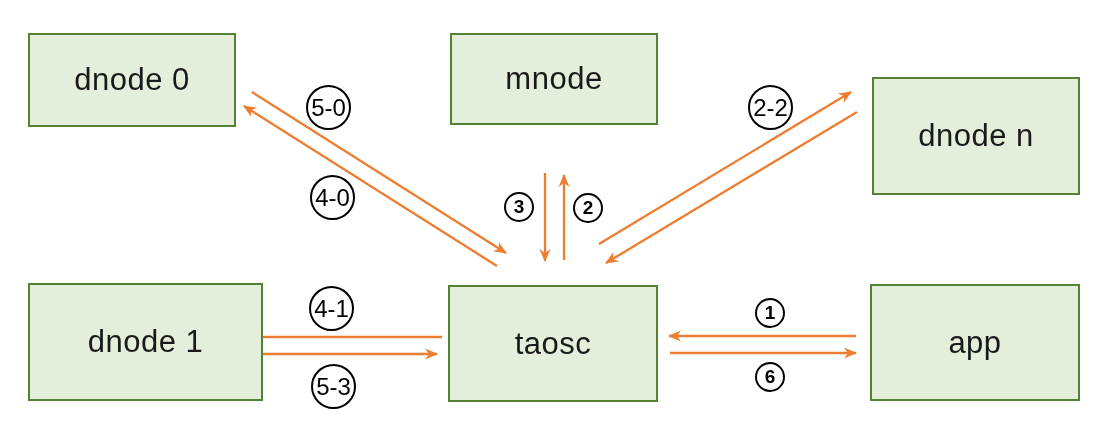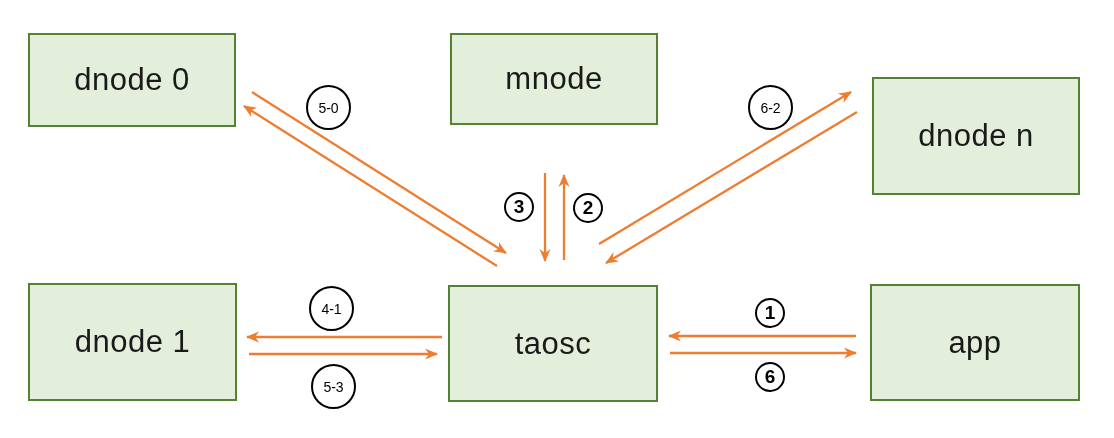--- a/index.html
+++ b/index.html
@@ -32,21 +32,21 @@
   }
   .edge-label{
     position:absolute;
     box-sizing:border-box;
     border:2px solid var(--label-border);
     border-radius:50%;
     background:#ffffff;
     display:flex;align-items:center;justify-content:center;
     color:#000;
   }
-  .edge-label.duo{width:45px;height:45px;font-size:14px;text-align:center;}
+  .edge-label.duo{width:45px;height:45px;font-size:24px;text-align:center;}
   .edge-label.solo{width:30px;height:30px;font-size:19px;font-weight:600;}
 </style>
 </head>
 <body>
 
 <div class="stage">
 
   <svg class="arrow-layer" viewBox="0 0 1114 438" xmlns="http://www.w3.org/2000/svg">
     <defs>
       <marker id="ah" markerUnits="userSpaceOnUse" markerWidth="16" markerHeight="14" refX="13" refY="6.5" orient="auto">
@@ -74,34 +74,35 @@
 
     <line class="arrow-line" x1="670" y1="353" x2="856" y2="353" marker-end="url(#ah)"></line>
   </svg>
 
   <div class="node" style="left:28px;top:33px;width:208px;height:94px;">dnode 0</div>
 
   <div class="node" style="left:450px;top:33px;width:208px;height:92px;">mnode</div>
 
   <div class="node" style="left:872px;top:33px;width:208px;height:118px;margin-top:44px;">dnode n</div>
 
-  <div class="node" style="left:28px;top:283px;width:209px;height:118px;">dnode 1</div>
+  <div class="node" style="left:28px;top:283px;width:235px;height:118px;">dnode 1</div>
 
   <div class="node" style="left:448px;top:285px;width:210px;height:117px;">taosc</div>
 
   <div class="node" style="left:870px;top:284px;width:210px;height:117px;">app</div>
 
   <div class="edge-label duo" style="left:306px;top:85px;">5-0</div>
 
+  <div class="edge-label duo" style="left:310px;top:175px;">4-0</div>
 
   <div class="edge-label solo" style="left:504px;top:192px;">3</div>
 
   <div class="edge-label solo" style="left:573px;top:193px;">2</div>
 
-  <div class="edge-label duo" style="left:748px;top:85px;">6-2</div>
+  <div class="edge-label duo" style="left:748px;top:85px;">2-2</div>
 
 
   <div class="edge-label duo" style="left:309px;top:286px;">4-1</div>
 
   <div class="edge-label duo" style="left:311px;top:364px;">5-3</div>
 
   <div class="edge-label solo" style="left:755px;top:298px;">1</div>
 
   <div class="edge-label solo" style="left:755px;top:362px;">6</div>
 

